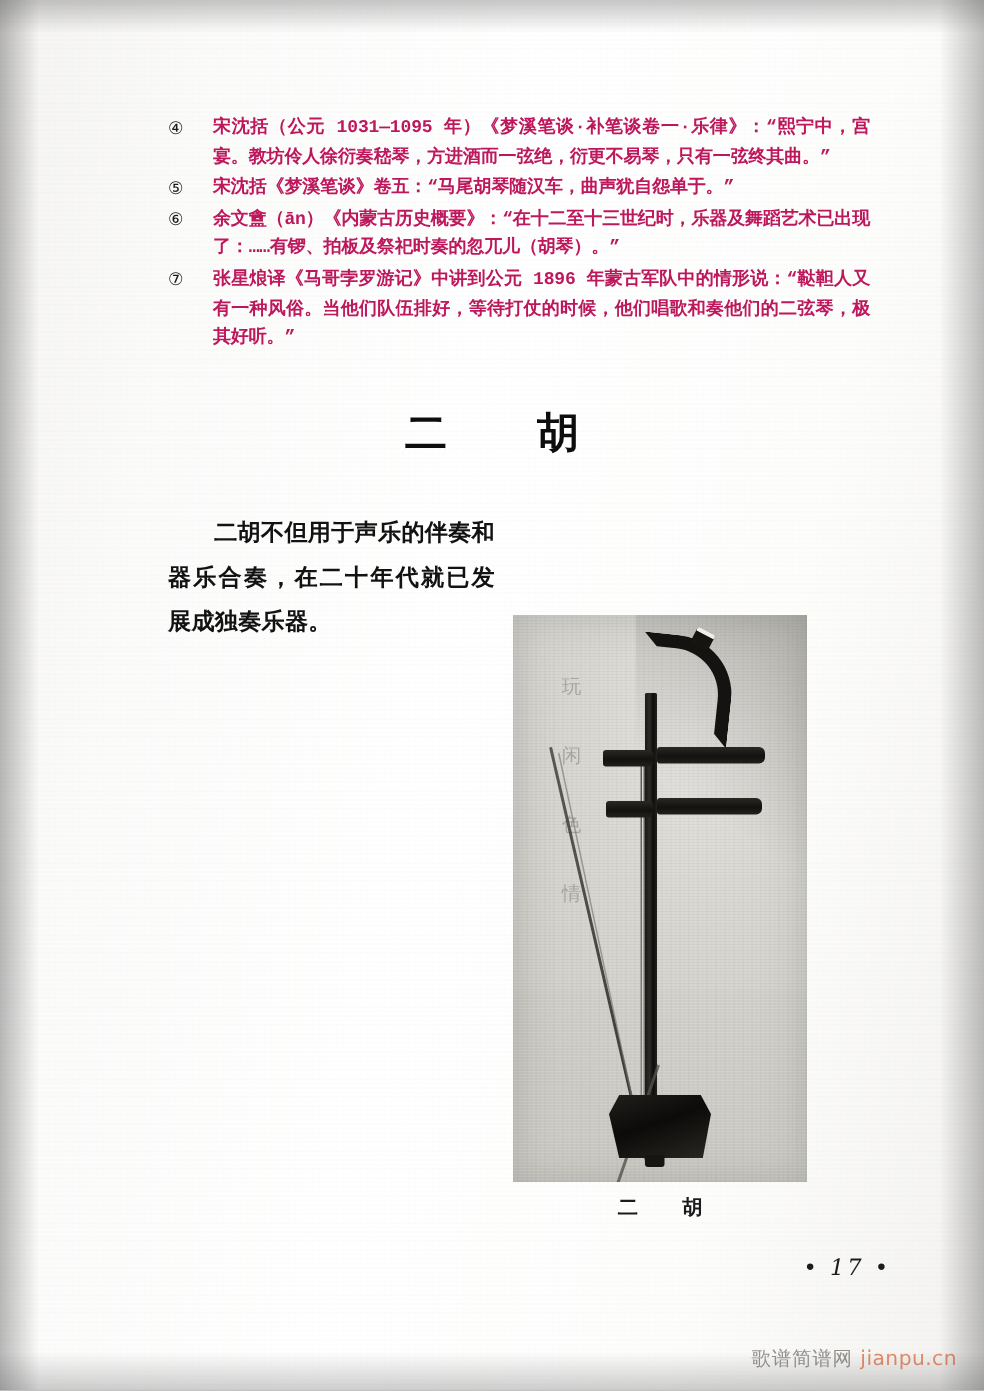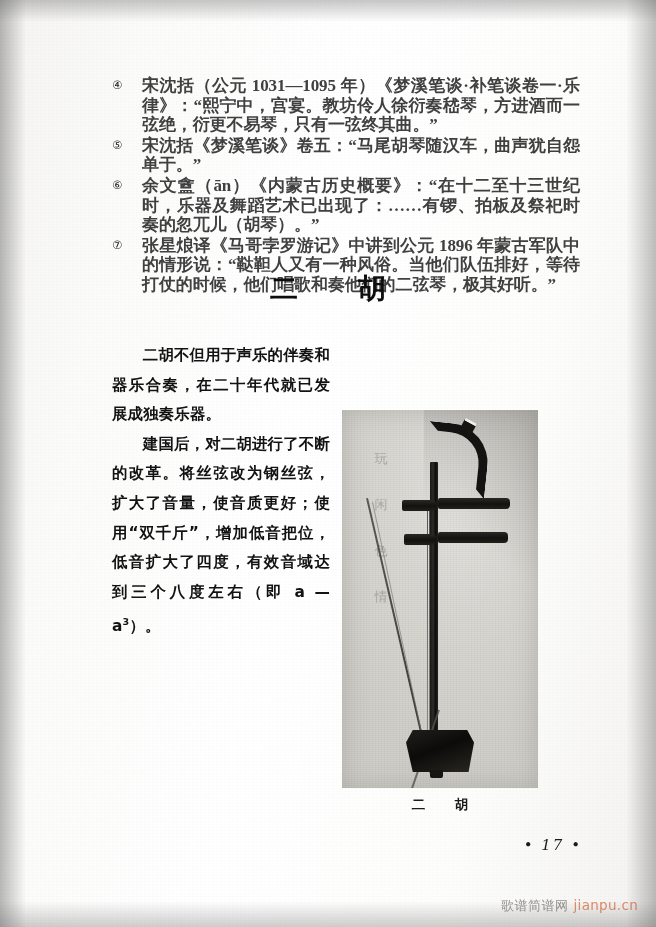--- a/index.html
+++ b/index.html
@@ -76,28 +76,28 @@
   .fn-marker {
     flex: 0 0 30px;
     font-size: 11.5px;
     line-height: 19.5px;
     text-align: left;
     color: #1a1a1a;
     font-family: "DejaVu Sans", sans-serif;
   }
   .fn-text {
     flex: 1 1 auto;
-    font-family: Liberation Serif, serif;
-    font-size: 17px;
+    font-family: Liberation Mono, monospace;
+    font-size: 12px;
     line-height: 19.6px;
     font-weight: 700;
     letter-spacing: -0.1px;
     text-align: justify;
     text-justify: inter-character;
-    color: #404040;
+    color: #be185d;
   }
 
   
   #section-heading {
     position: absolute;
     left: 0;
     top: 272px;
     width: 656px;
     text-align: center;
     font-size: 28px;
@@ -271,21 +271,21 @@
     font-weight: 700;
     letter-spacing: 8px;
     text-indent: 8px;
     color: #1b1b1b;
     font-family: "DejaVu Sans", "Liberation Sans", sans-serif;
   }
 
   
   #page-number {
     position: absolute;
-    right: 74px;
+    right: 62px;
     top: 836px;
     font-family: "DejaVu Serif", "Liberation Serif", serif;
     font-style: italic;
     font-size: 15px;
     letter-spacing: 2px;
     color: #1c1c1c;
   }
 
   
   #watermark {
@@ -336,21 +336,20 @@
       <div class="footnote">
         <div class="fn-marker">⑦</div>
         <div class="fn-text">张星烺译《马哥孛罗游记》中讲到公元 1896 年蒙古军队中的情形说：“鞑靼人又有一种风俗。当他们队伍排好，等待打仗的时候，他们唱歌和奏他们的二弦琴，极其好听。”</div>
       </div>
     </div>
 
     <div id="section-heading">二　胡</div>
 
     <div id="body-text">
       <p class="para narrow">二胡不但用于声乐的伴奏和器乐合奏，在二十年代就已发展成独奏乐器。</p>
-      <p class="para narrow"><span class="bold-lead">建国后</span><span>，对二胡进行了不断的改革。将丝弦改为钢丝弦，扩大了音量，使音质更好；使用“双千斤”，增加低音把位，低音扩大了四度，有效音域达到三个八度左右（即 a — a</span><sup>3</sup><span>）。</span></p>
     </div>
 
     <div id="photo">
       <div id="photo-grain"></div>
       <div id="photo-shadow-br"></div>
 
       <div id="photo-calligraphy">
         <span>玩</span>
         <span>闲</span>
         <span>色</span>

